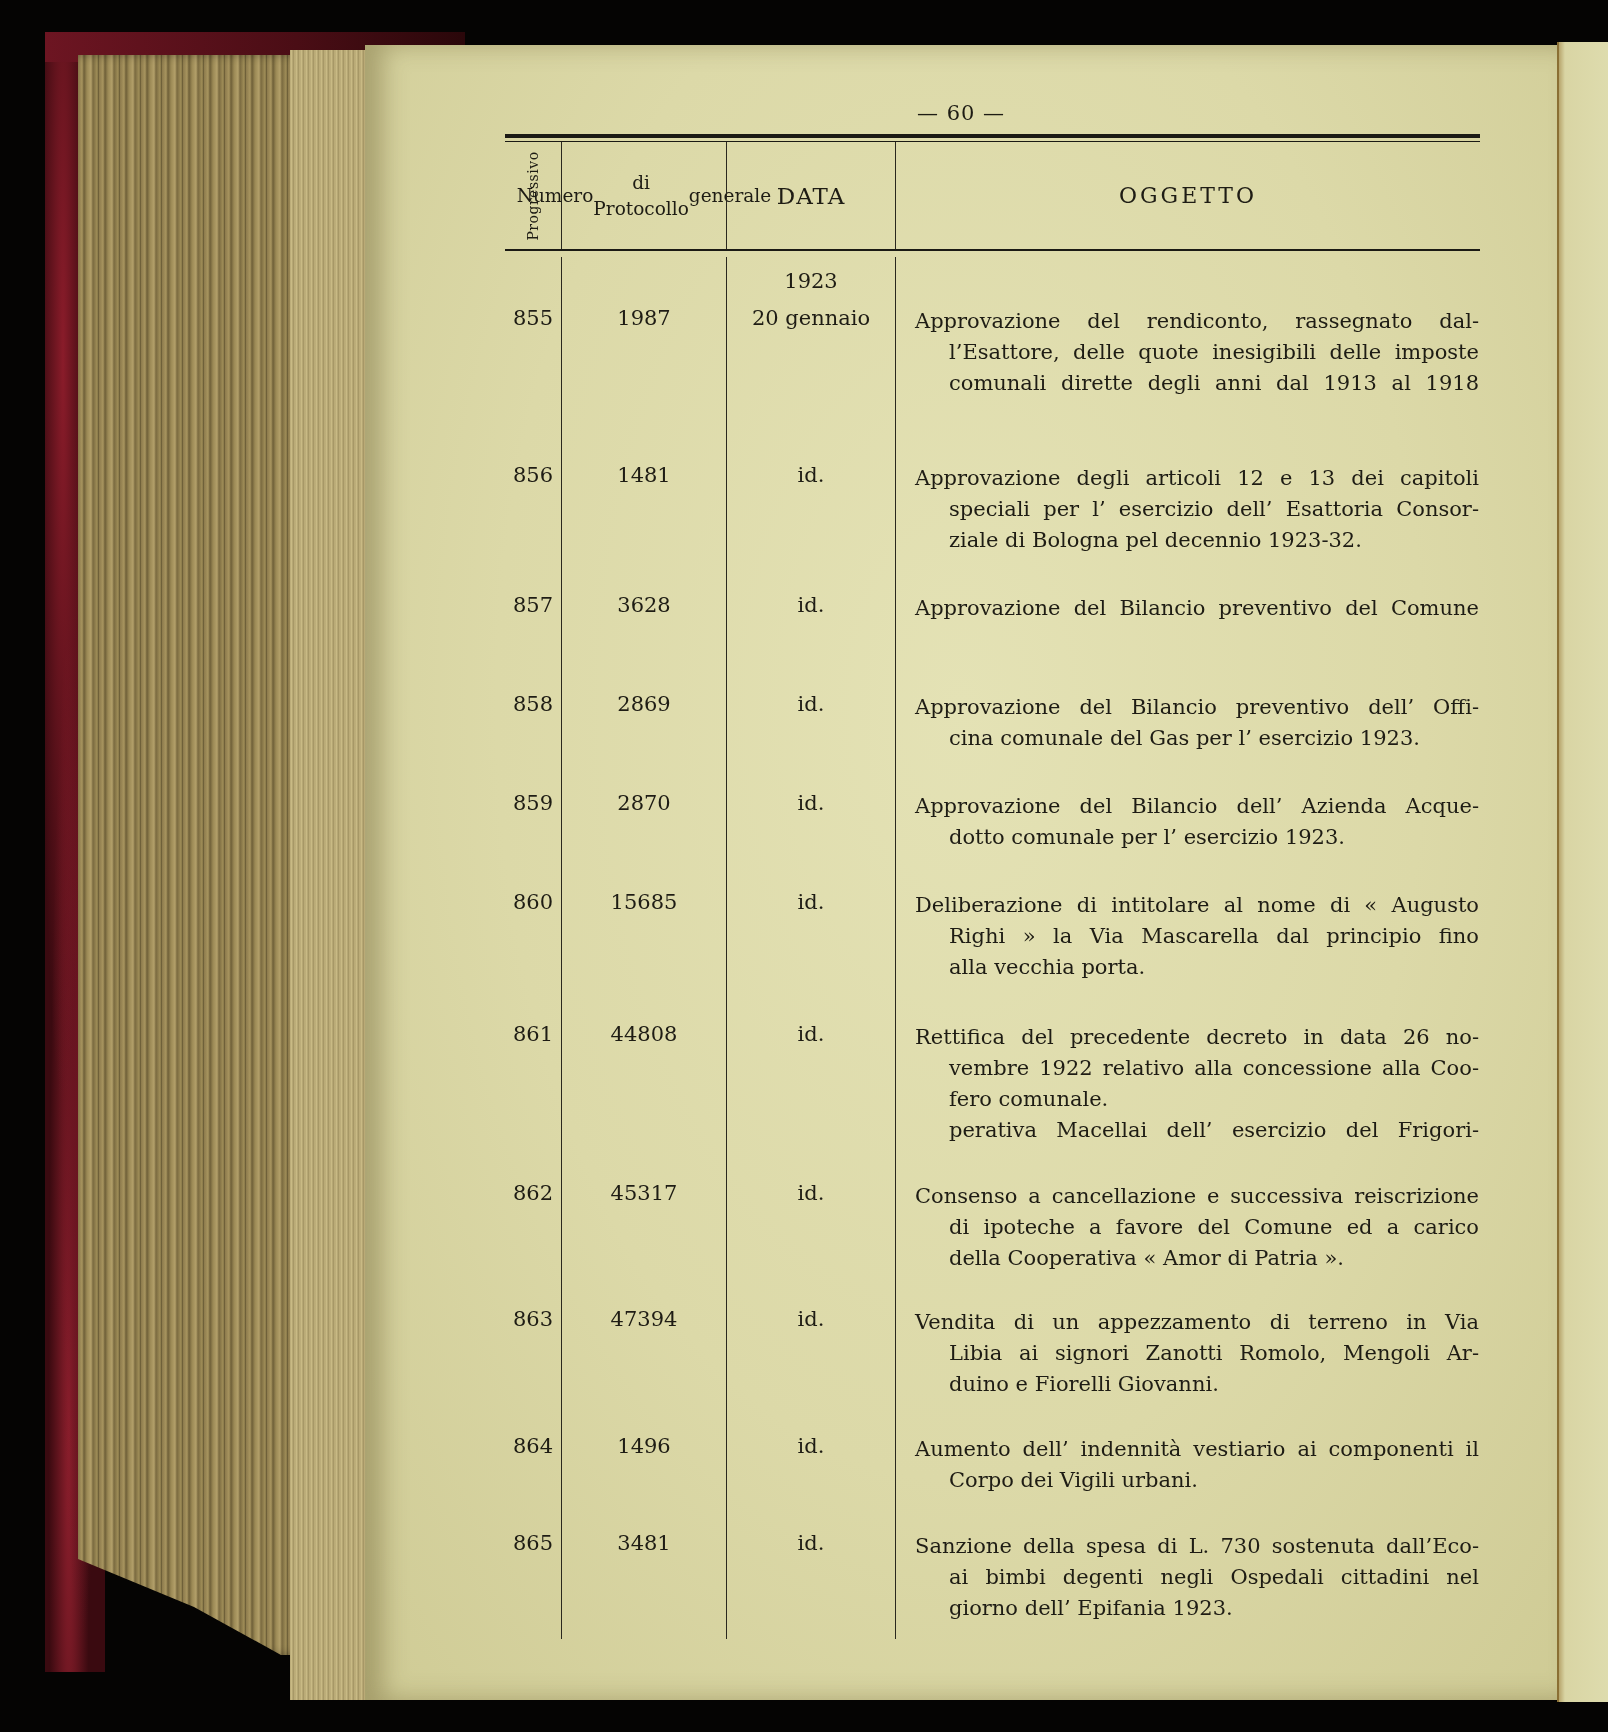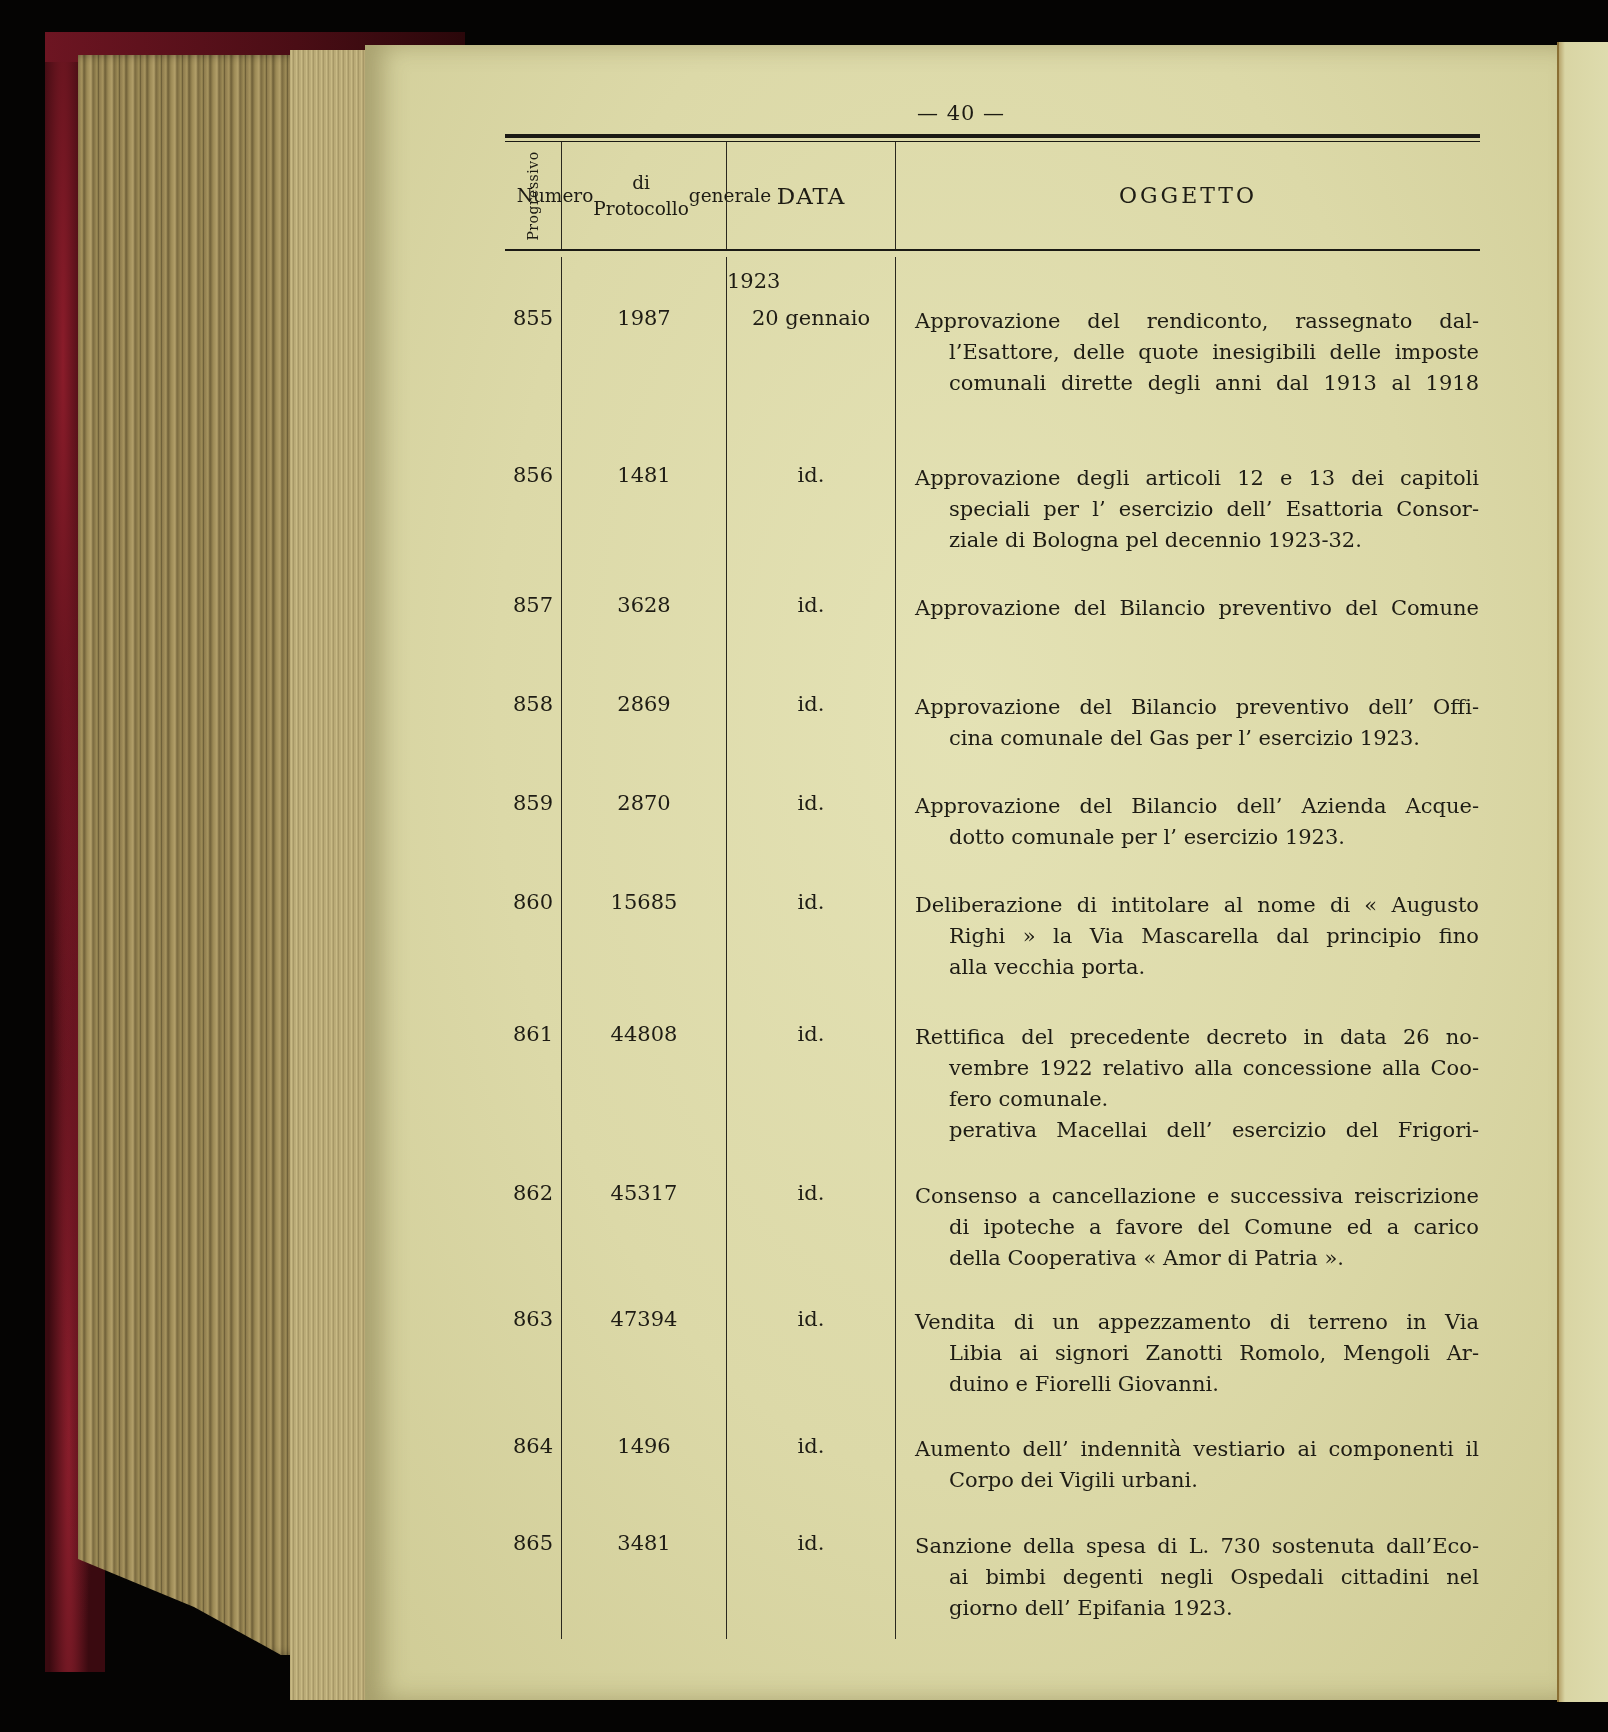--- a/index.html
+++ b/index.html
@@ -62,41 +62,41 @@
   }
   .col-line { position:absolute; top:0; width:1px; background:#2a281e; }
   .h-cell { position:absolute; top:0; height:107px; display:flex; align-items:center; justify-content:center; text-align:center; color:#1e1c14; }
   .h-prog { left:0; width:56px; }
   .h-prog span { transform:rotate(-90deg); font-size:14px; white-space:nowrap; letter-spacing:0.5px; }
   .h-num { left:57px; width:164px; font-size:18.5px; line-height:26px; flex-direction:row; }
   .h-data { left:222px; width:168px; font-size:23px; letter-spacing:1px; }
   .h-ogg { left:391px; width:584px; font-size:22px; letter-spacing:3px; font-weight:normal; }
 
   .body { position:relative; height:1420px; }
-  .year { position:absolute; left:222px; width:168px; top:18px; text-align:left; font-size:21px; color:#1e1c14; }
+  .year { position:absolute; left:222px; width:168px; top:18px; text-align:center; font-size:21px; color:#1e1c14; }
   .row { position:absolute; left:0; width:975px; color:#1e1c14; font-size:21px; }
   .c-prog { position:absolute; left:0; width:56px; text-align:center; }
   .c-num { position:absolute; left:57px; width:164px; text-align:center; }
   .c-data { position:absolute; left:222px; width:168px; text-align:center; }
   .c-ogg { position:absolute; left:412px; width:562px; line-height:31px; }
   .c-ogg .line { display:block; text-align:justify; text-align-last:justify; white-space:nowrap; }
   .c-ogg .line.last { text-align-last:left; }
   .c-ogg .line.indent { padding-left:32px; }
   .c-ogg .line.first { margin-left:-2px; }
 </style>
 </head>
 <body>
 
 <div class="cover"></div>
 <div class="cover-top"></div>
 <div class="page-edges"></div>
 <div class="page-edges-inner"></div>
 
 <div class="page">
-  <div class="page-number">— 40 —</div>
+  <div class="page-number">— 60 —</div>
 
   <div class="ledger">
     <div class="rule-top"></div>
     <div class="rule-top2"></div>
 
     <div class="header">
       <div class="h-cell h-prog">
         <span>Progressivo</span>
       </div>
       <div class="col-line" style="left:56px;height:107px"></div>

